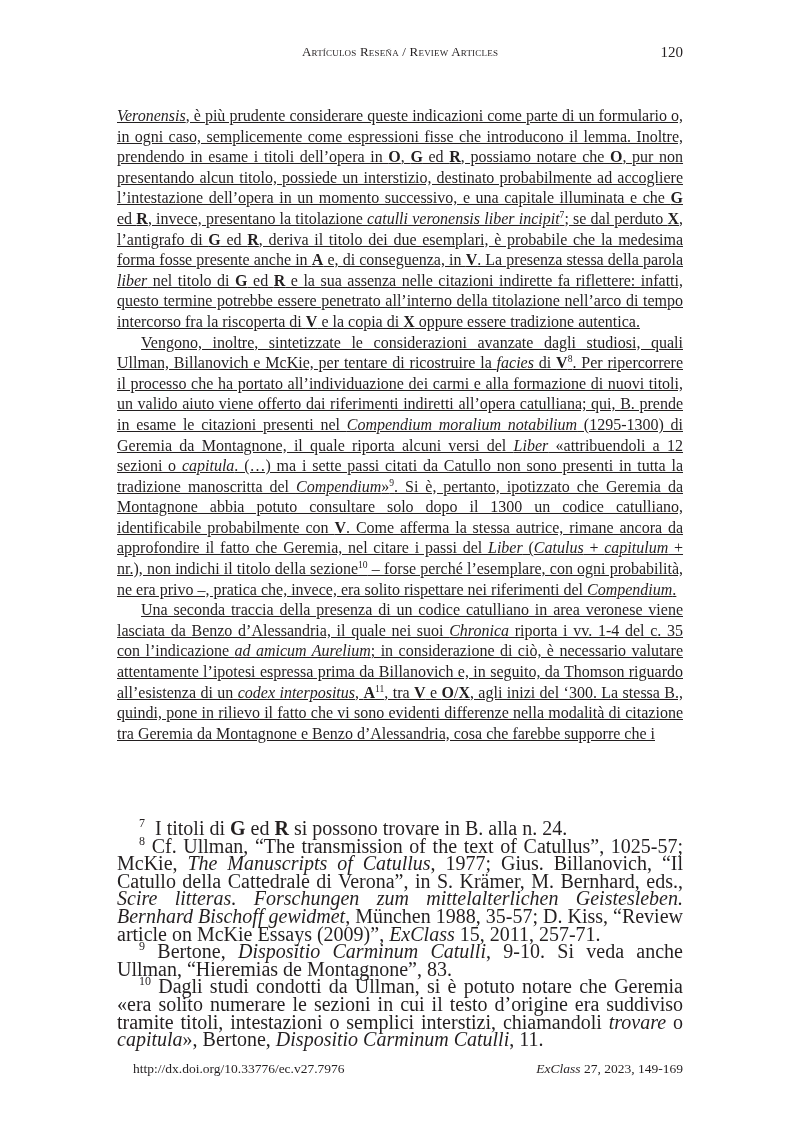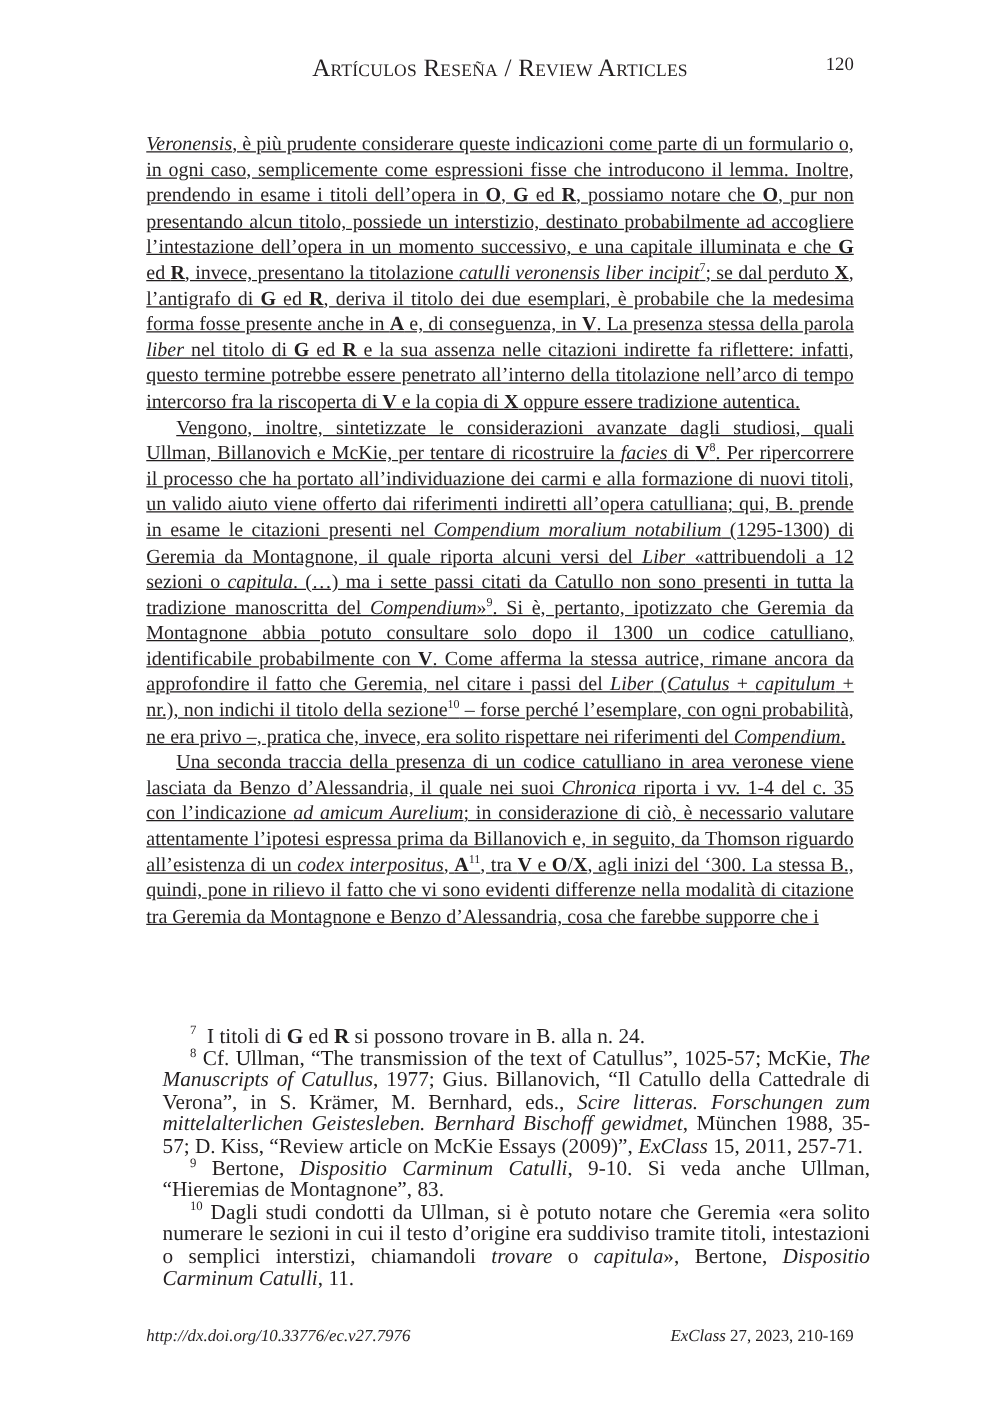--- a/index.html
+++ b/index.html
@@ -1,33 +1,33 @@
 <!DOCTYPE html>
 <html><head>
 <meta charset="utf-8">
 <style>
   html, body { margin: 0; padding: 0; background: #ffffff; }
   body { width: 800px; height: 1129px; position: relative; overflow: hidden;
          font-family: "Liberation Serif", "DejaVu Serif", serif; color: #231f20; }
   .header { position: absolute; top: 44px; left: 117px; width: 566px; height: 22px; }
-  .running-head { position: absolute; left: 0; right: 0; text-align: center; font-size: 20px;
+  .running-head { position: absolute; left: 0; right: 0; text-align: center; font-size: 13px;
                   font-variant: small-caps; letter-spacing: 0.2px; }
   .page-num { position: absolute; right: 0; top: 0; font-size: 15px; }
   .body-text { position: absolute; top: 106px; left: 117px; width: 566px; font-size: 16px;
                line-height: 20.6px; text-align: justify; text-decoration: underline; }
   .body-text p { margin: 0; }
   .body-text p.indent { text-indent: 24px; }
-  .footnotes { position: absolute; top: 820px; left: 130px; width: 566px; font-size: 17px;
+  .footnotes { position: absolute; top: 820px; left: 117px; width: 566px; font-size: 20px;
                line-height: 17.6px; text-align: justify; }
   .footnotes p { margin: 0; text-indent: 22px; }
   .footnotes sup, .body-text sup { font-size: 0.6em; line-height: 0; vertical-align: super; }
   b { font-weight: bold; }
   i { font-style: italic; }
   .footer { position: absolute; top: 1061px; left: 117px; width: 566px; font-size: 13.5px; }
-  .footer .doi { position: absolute; left: 0; font-style: italic; }
+  .footer .doi { position: absolute; left: 16px; }
   .footer .cite { position: absolute; right: 0; }
 </style>
 </head>
 <body>
 
 <div class="header">
   <div class="running-head">Artículos Reseña / Review Articles</div>
   <div class="page-num">120</div>
 </div>
 
@@ -39,14 +39,14 @@
 
 <div class="footnotes">
   <p><sup>7</sup>&nbsp; I titoli di <b>G</b> ed <b>R</b> si possono trovare in B. alla n. 24.</p>
   <p><sup>8</sup> Cf. Ullman, “The transmission of the text of Catullus”, 1025-57; McKie, <i>The Manuscripts of Catullus</i>, 1977; Gius. Billanovich, “Il Catullo della Cattedrale di Verona”, in S. Krämer, M. Bernhard, eds., <i>Scire litteras. Forschungen zum mittelalterlichen Geistesleben. Bernhard Bischoff gewidmet</i>, München 1988, 35-57; D. Kiss, “Review article on McKie Essays (2009)”, <i>ExClass</i> 15, 2011, 257-71.</p>
   <p><sup>9</sup> Bertone, <i>Dispositio Carminum Catulli</i>, 9-10. Si veda anche Ullman, “Hieremias de Montagnone”, 83.</p>
   <p><sup>10</sup> Dagli studi condotti da Ullman, si è potuto notare che Geremia «era solito numerare le sezioni in cui il testo d’origine era suddiviso tramite titoli, intestazioni o semplici interstizi, chiamandoli <i>trovare</i> o <i>capitula</i>», Bertone, <i>Dispositio Carminum Catulli</i>, 11.</p>
 </div>
 
 <div class="footer">
   <span class="doi">http://dx.doi.org/10.33776/ec.v27.7976</span>
-  <span class="cite"><i>ExClass</i><span> 27, 2023, 210-169</span></span>
+  <span class="cite"><i>ExClass</i><span> 27, 2023, 149-169</span></span>
 </div>
 
 </body></html>

